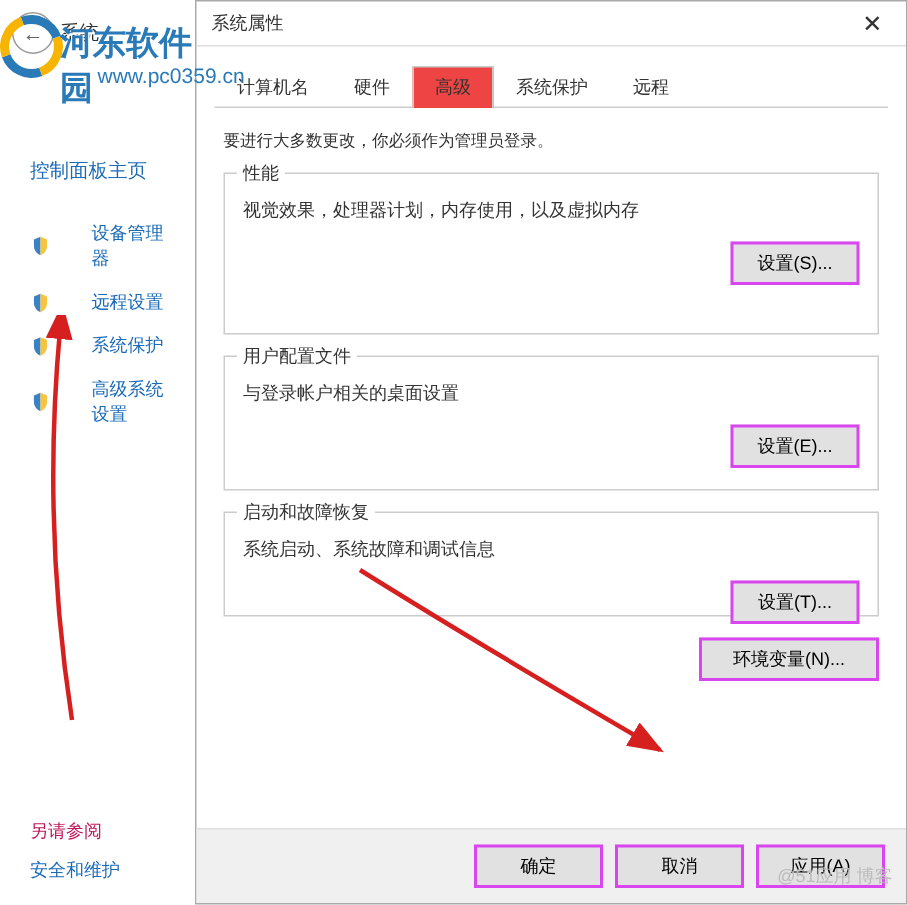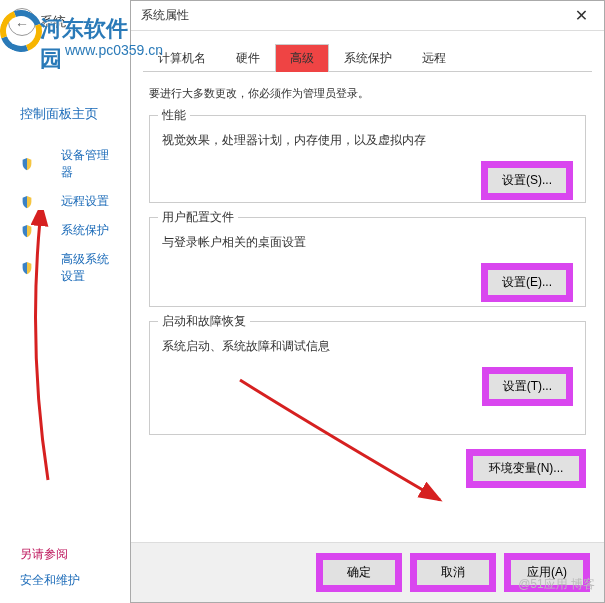--- a/index.html
+++ b/index.html
@@ -35,27 +35,27 @@
     
     .content { flex: 1; padding: 14px 18px 8px; overflow: hidden; position: relative; }
     .intro { margin-bottom: 14px; font-size: 11px; color: #333; }
     
     .group { border: 1px solid #ccc; padding: 10px 12px 12px; margin-bottom: 14px; position: relative; }
     .group-title { position: absolute; top: -9px; left: 8px; background: #fff; padding: 0 4px; font-size: 12px; color: #333; }
     .group-desc { font-size: 12px; color: #333; margin: 6px 0 12px; }
     .group-btn-row { text-align: right; }
     .group .btn { min-width: 86px; }
     
-    .perf-group { height: 88px; }
+    .perf-group { height: 108px; }
     .user-group { height: 90px; }
-    .startup-group { height: 114px; }
+    .startup-group { height: 70px; }
     
     .env-row { text-align: right; margin: 6px 0 2px; }
     
-    .btn { padding: 4px 14px; border: 7px solid #d946ef; background: #e1e1e1; font-size: 12px; cursor: pointer; min-width: 76px; }
+    .btn { padding: 4px 14px; border: 2px solid #d946ef; background: #e1e1e1; font-size: 12px; cursor: pointer; min-width: 76px; }
     
     .footer { border-top: 1px solid #ddd; padding: 10px 14px; display: flex; justify-content: flex-end; gap: 8px; background: #f0f0f0; }
     .footer .btn { min-width: 86px; }
     
     .arrow1 { position: absolute; pointer-events: none; z-index: 20; }
     
     .bottom-watermark { position: absolute; bottom: 10px; right: 10px; color: #bbb; font-size: 12px; z-index: 30; pointer-events: none; margin-top: 24px; }
   </style>
 </head>
 <body>

